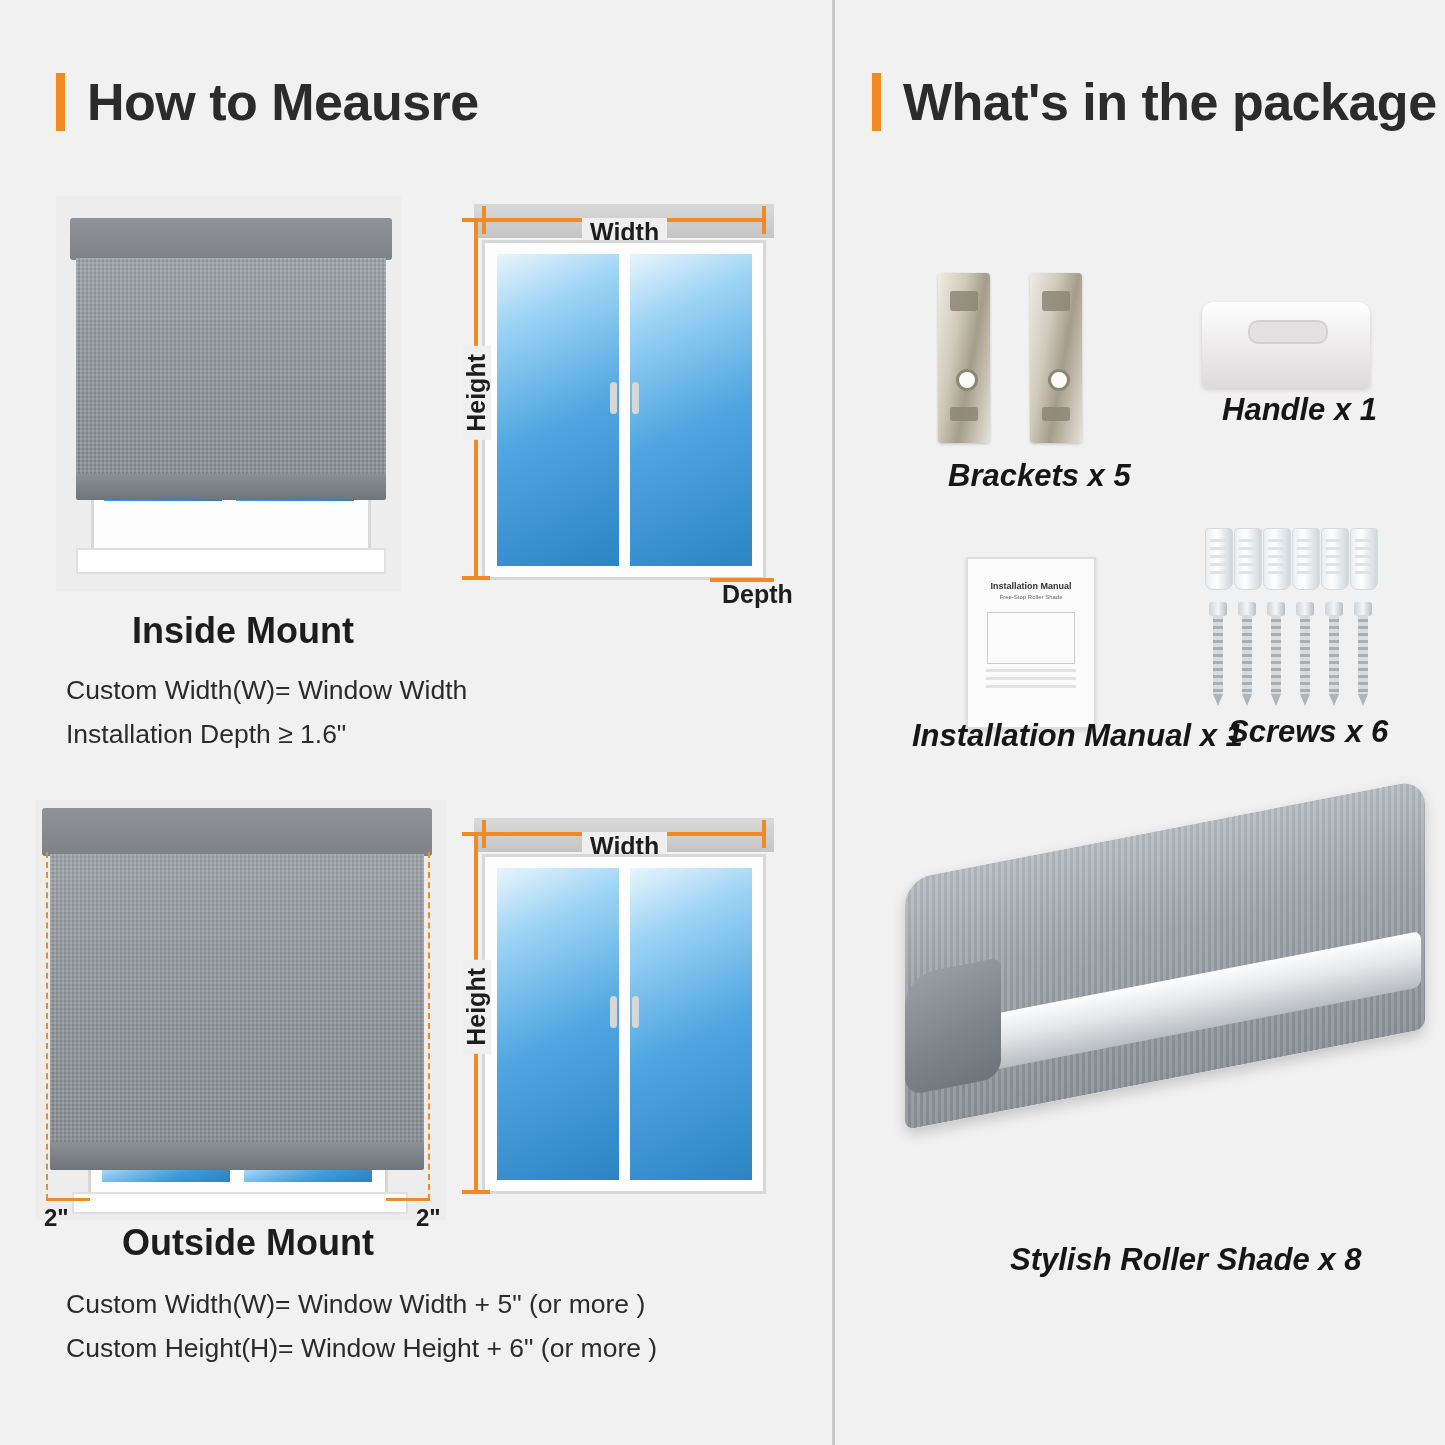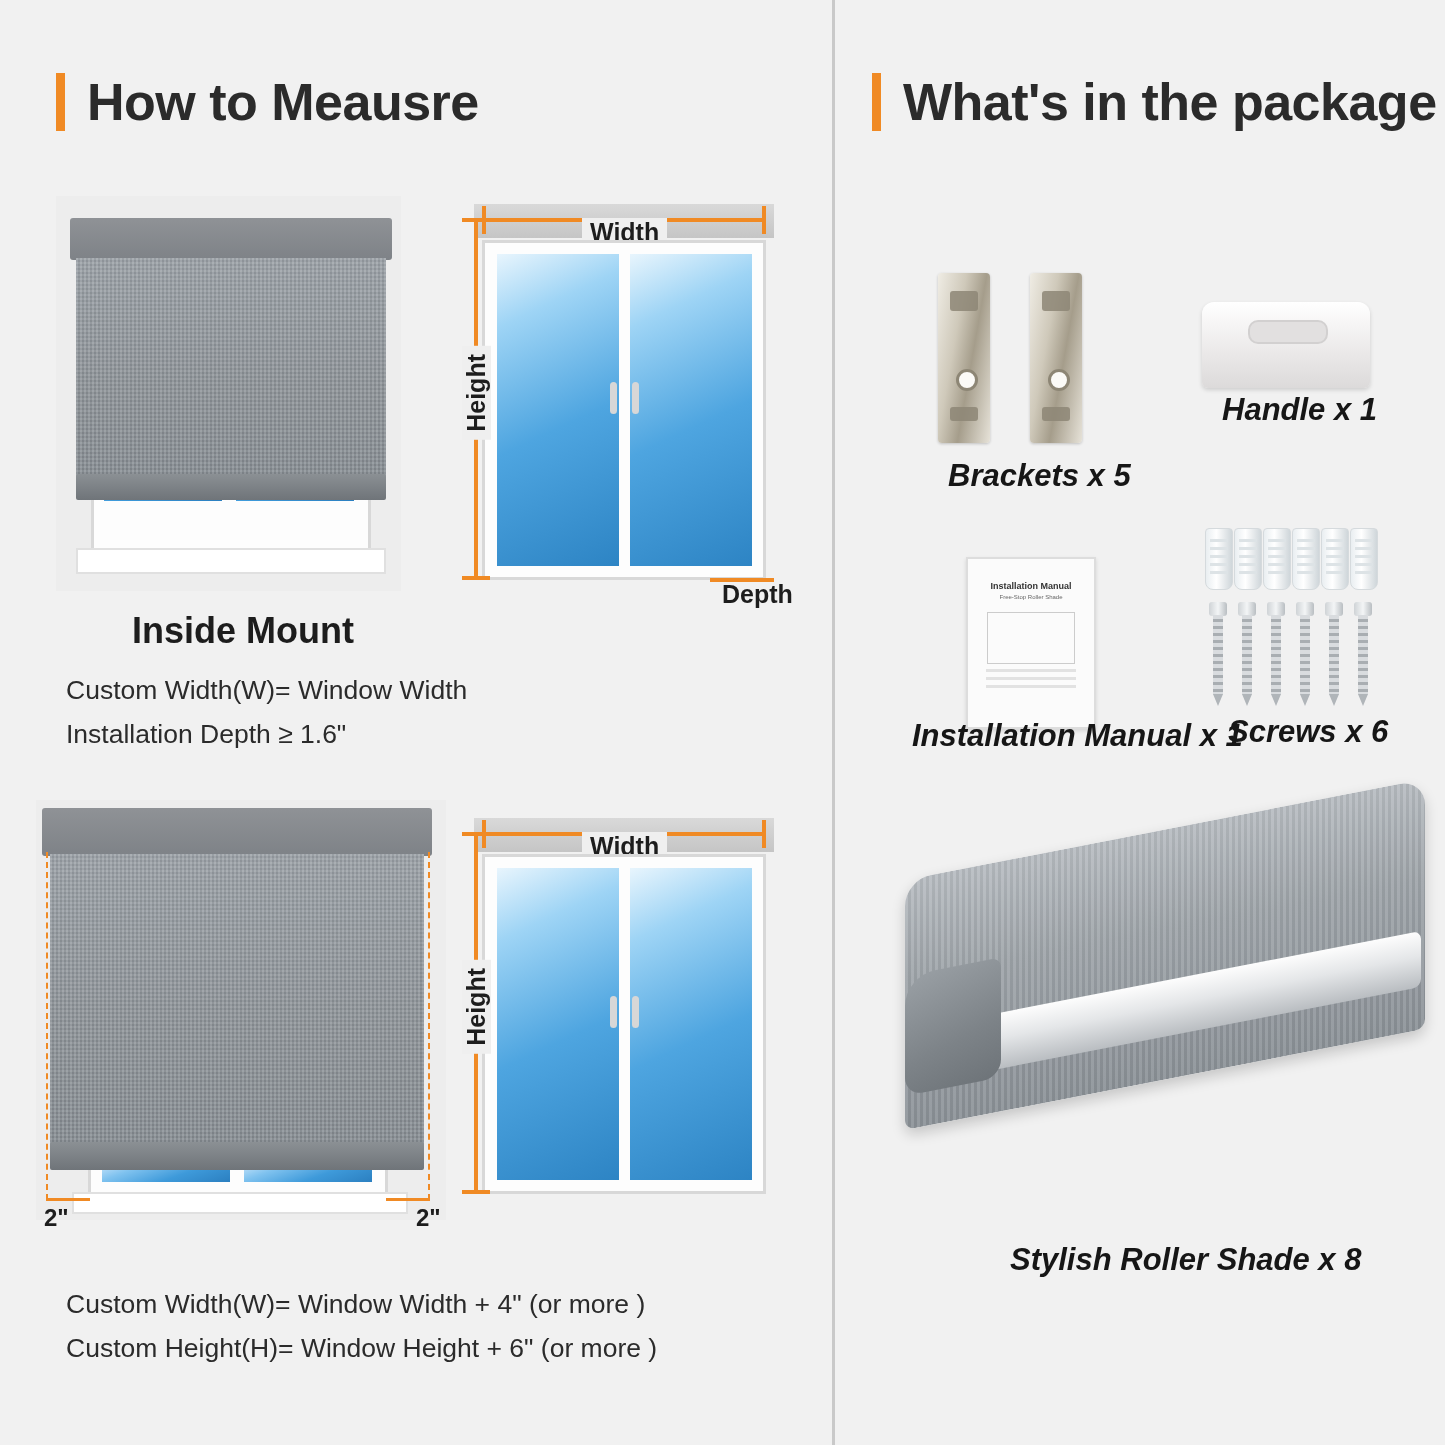--- a/index.html
+++ b/index.html
@@ -190,23 +190,24 @@
     <div class="glass sheen" style="left:178px;top:58px;width:122px;height:312px;"></div>
     <div style="position:absolute;left:158px;top:186px;width:7px;height:32px;border-radius:4px;background:#d7d7d7;"></div>
     <div style="position:absolute;left:180px;top:186px;width:7px;height:32px;border-radius:4px;background:#d7d7d7;"></div>
 
     <div class="dim-line" style="left:22px;top:22px;width:4px;height:362px;"></div>
     <div class="dim-line" style="left:10px;top:22px;width:28px;height:4px;"></div>
     <div class="dim-line" style="left:10px;top:380px;width:28px;height:4px;"></div>
     <div class="dim-txt vert" style="left:10px;top:150px;background:#efefef;padding:8px 0;">Height</div>
   </div>
 
+  <div class="label-bold" style="position:absolute;left:122px;top:1222px;font-size:36px;">Outside Mount</div>
 
   <div style="position:absolute;left:66px;top:1282px;">
-    <div class="body-line">Custom Width(W)= Window Width + 4" (or more )</div>
+    <div class="body-line">Custom Width(W)= Window Width + 5" (or more )</div>
     <div class="body-line">Custom Height(H)= Window Height + 6" (or more )</div>
   </div>
 
   <div class="panel" style="left:930px;top:265px;width:190px;height:190px;">
     <div class="bracket" style="left:8px;top:8px;">
       <div class="slot" style="top:18px;"></div>
       <div class="hole" style="top:96px;"></div>
       <div class="slot" style="top:134px;height:14px;"></div>
     </div>
     <div class="bracket" style="left:100px;top:8px;">

